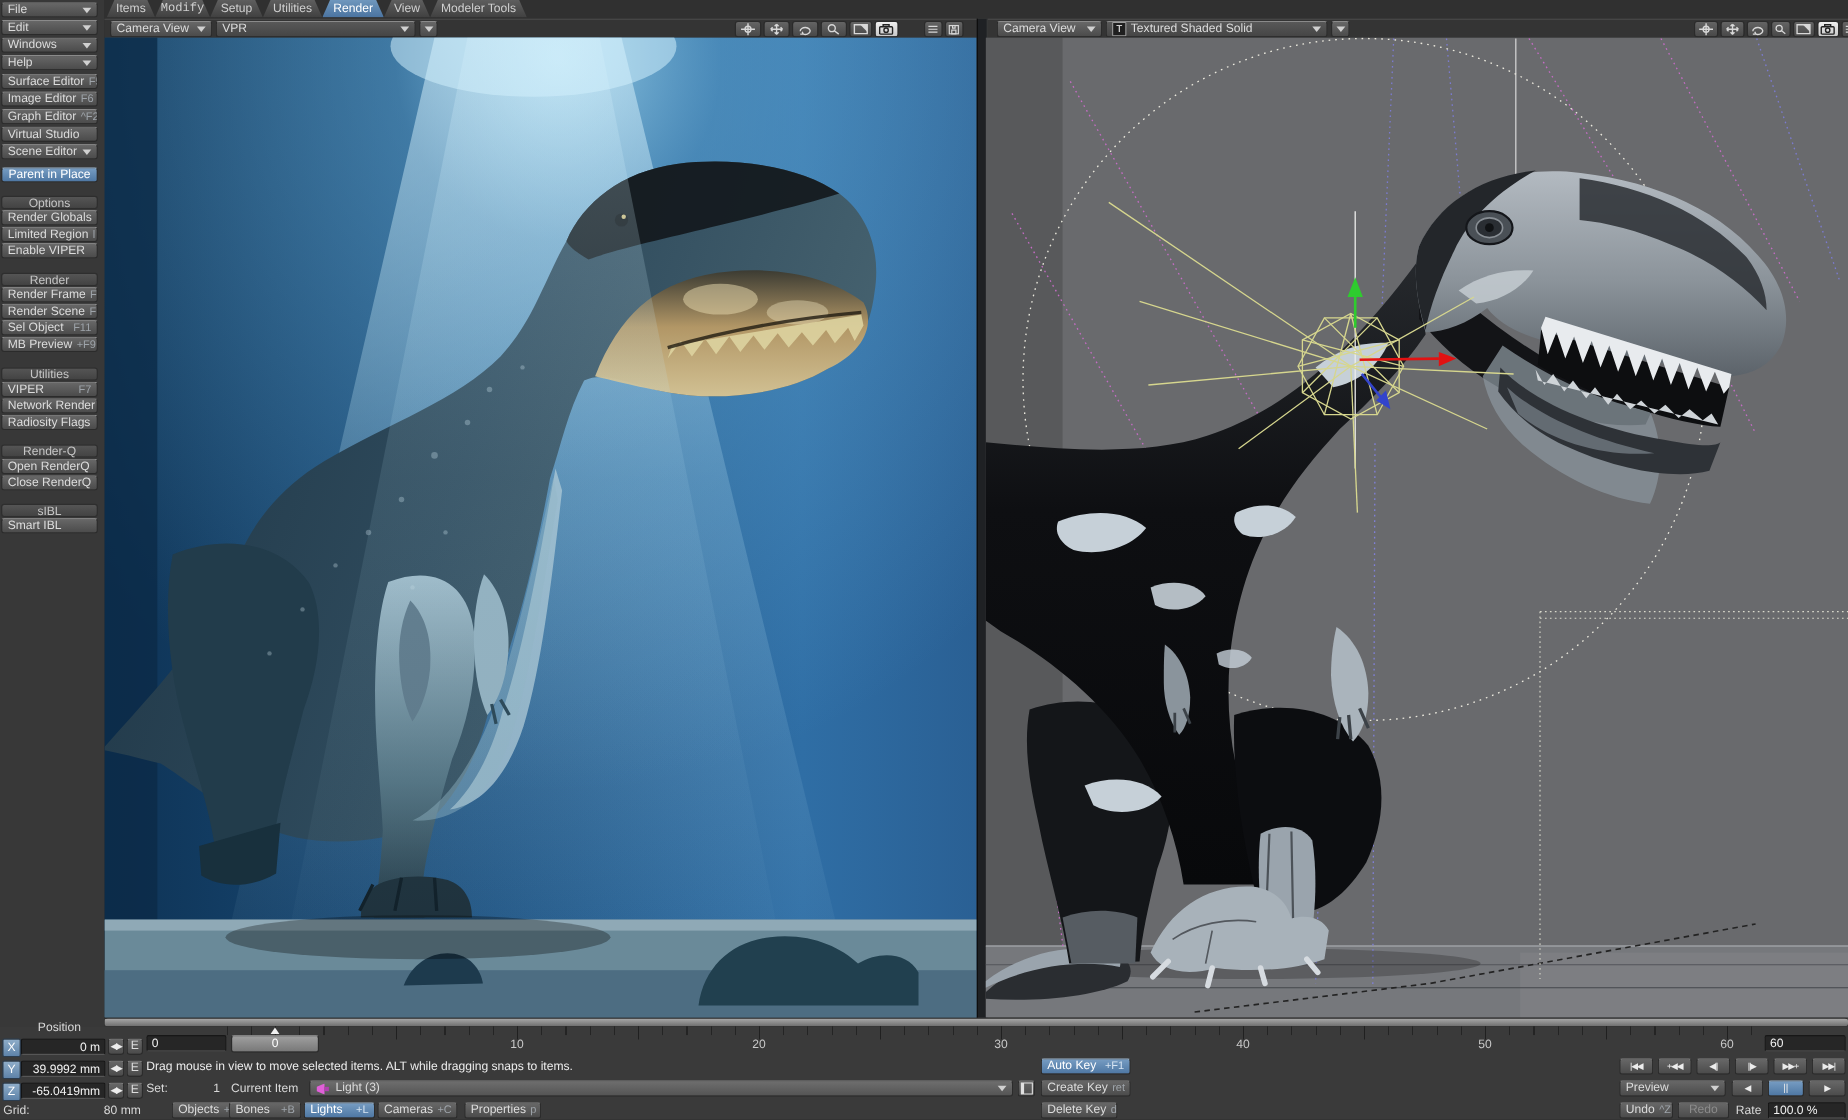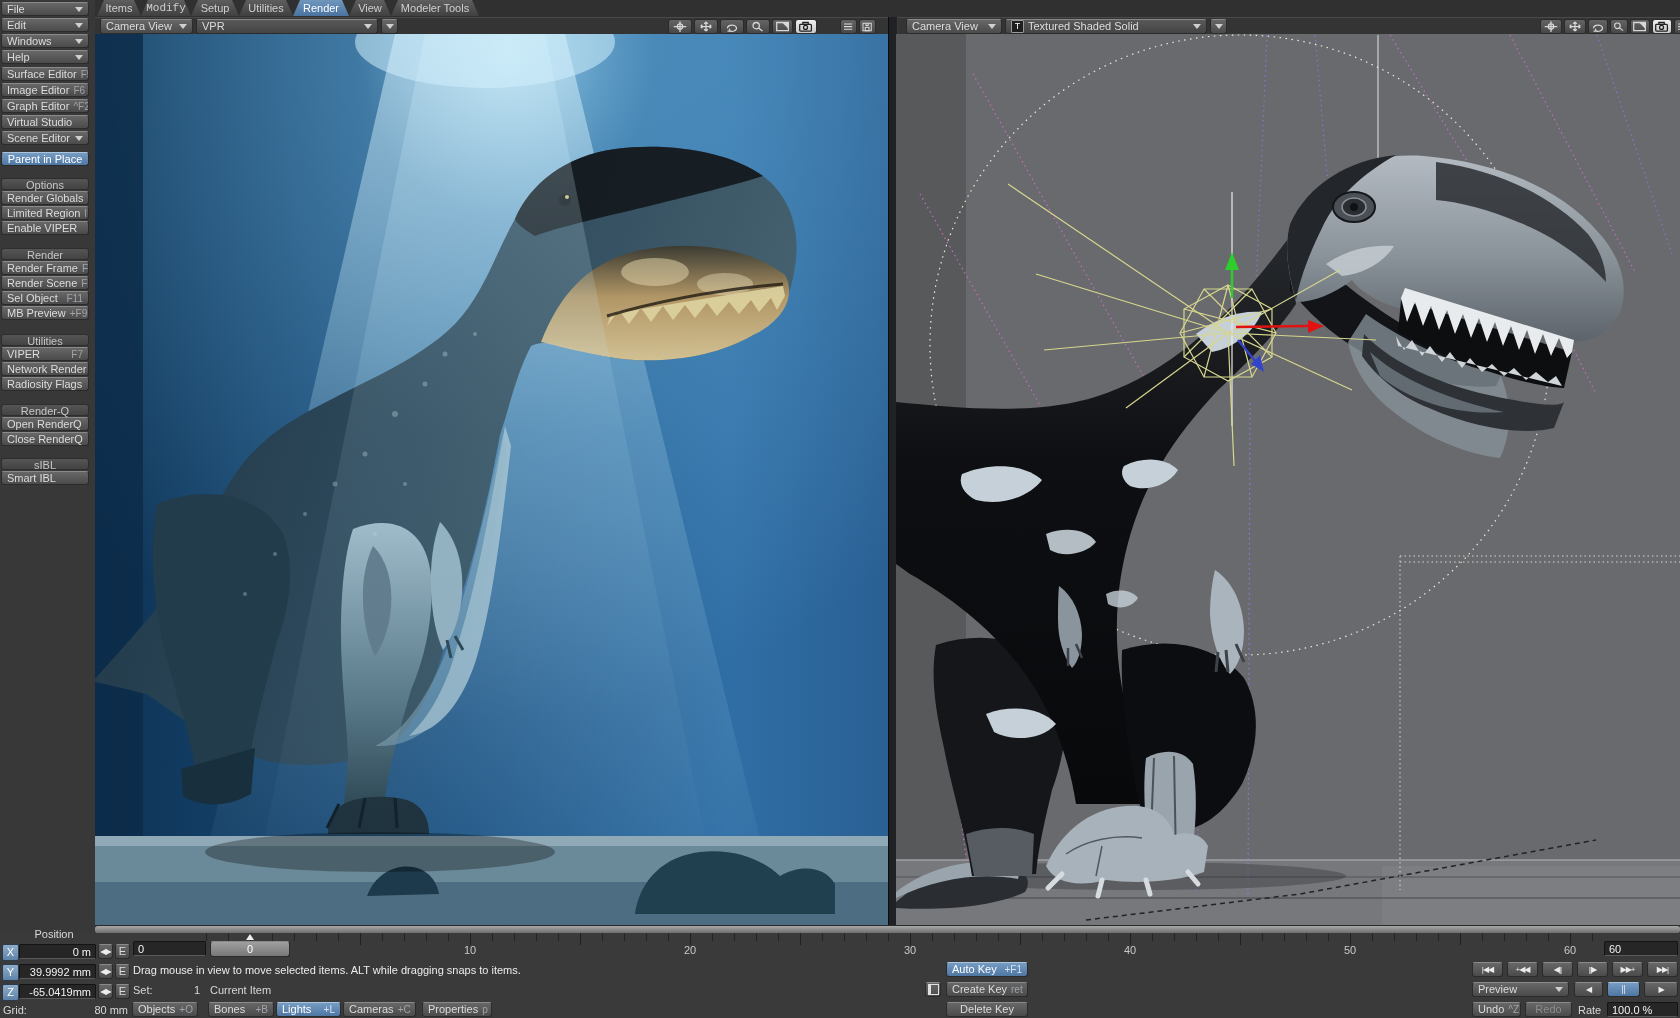--- a/index.html
+++ b/index.html
@@ -528,56 +528,64 @@
     <div class="btn pbtn" style="left:1472px;top:29px;width:31px;height:15px;">|◀◀</div>
     <div class="btn pbtn btn-dim" style="left:1507px;top:29px;width:31px;height:15px;">+◀◀</div>
     <div class="btn pbtn" style="left:1542px;top:29px;width:31px;height:15px;">◀||</div>
     <div class="btn pbtn" style="left:1577px;top:29px;width:31px;height:15px;">||▶</div>
     <div class="btn pbtn" style="left:1612px;top:29px;width:31px;height:15px;">▶▶+</div>
     <div class="btn pbtn" style="left:1647px;top:29px;width:31px;height:15px;">▶▶|</div>
 
     <div class="lbl-plain" style="left:133px;top:51px;">Set:</div>
     <div class="lbl-plain" style="left:160px;top:51px;width:40px;text-align:right;">1</div>
     <div class="lbl-plain" style="left:210px;top:51px;">Current Item</div>
+    <div class="btn" style="left:281px;top:49px;width:640px;height:15px;background:linear-gradient(#6e6e6e,#545454);">
+      <svg width="14" height="10" viewBox="0 0 14 10" style="margin-right:4px;flex:0 0 auto;">
+          <polygon points="1,3 8,0 8,10 1,7" fill="#e060d8"></polygon>
+          <rect x="8" y="3" width="4" height="4" fill="#b040b0"></rect>
+        </svg>
+      <span class="lbl">Light (3)</span>
+        <span class="tri"></span>
+    </div>
     <div class="btn" style="left:925px;top:49px;width:16px;height:15px;justify-content:center;padding:0;">
         <span style="width:7px;height:9px;border:1px solid #e0e0e0;border-left-width:3px;display:inline-block;"></span>
       </div>
     <div class="btn" style="left:946px;top:49px;width:82px;height:15px;">
         <span class="lbl">Create Key</span>
         <span class="key">ret</span>
       </div>
     <div class="btn" style="left:1472px;top:49px;width:97px;height:15px;">
         <span class="lbl">Preview</span>
         <span class="tri"></span>
       </div>
     <div class="btn pbtn" style="left:1574px;top:49px;width:29px;height:15px;">◀</div>
     <div class="btn pbtn btn-blue" style="left:1607px;top:49px;width:33px;height:15px;font-size:9px;letter-spacing:0;">||</div>
     <div class="btn pbtn" style="left:1644px;top:49px;width:34px;height:15px;">▶</div>
 
-    <div class="btn" style="left:132px;top:69px;width:66px;height:15px;align-items:flex-end;">
+    <div class="btn" style="left:156px;top:69px;width:66px;height:15px;align-items:flex-end;">
         <span class="lbl">Objects</span>
         <span class="key">+O</span>
       </div>
     <div class="btn" style="left:208px;top:69px;width:66px;height:15px;">
         <span class="lbl">Bones</span>
         <span class="key">+B</span>
       </div>
     <div class="btn btn-blue" style="left:276px;top:69px;width:65px;height:15px;">
         <span class="lbl">Lights</span>
         <span class="key">+L</span>
       </div>
     <div class="btn" style="left:343px;top:69px;width:73px;height:15px;">
         <span class="lbl">Cameras</span>
         <span class="key">+C</span>
       </div>
     <div class="btn" style="left:422px;top:69px;width:70px;height:15px;">
         <span class="lbl">Properties</span>
         <span class="key">p</span>
       </div>
-    <div class="btn" style="left:946px;top:69px;width:82px;height:15px;flex-direction:column;">
+    <div class="btn" style="left:946px;top:69px;width:70px;height:15px;">
         <span class="lbl">Delete Key</span>
         <span class="key">del</span>
       </div>
     <div class="btn" style="left:1472px;top:69px;width:49px;height:15px;">
         <span class="lbl">Undo</span>
         <span class="key">^Z</span>
       </div>
     <div class="btn btn-dim" style="left:1525px;top:69px;width:47px;height:15px;justify-content:center;">
         <span>Redo</span>
       </div>

